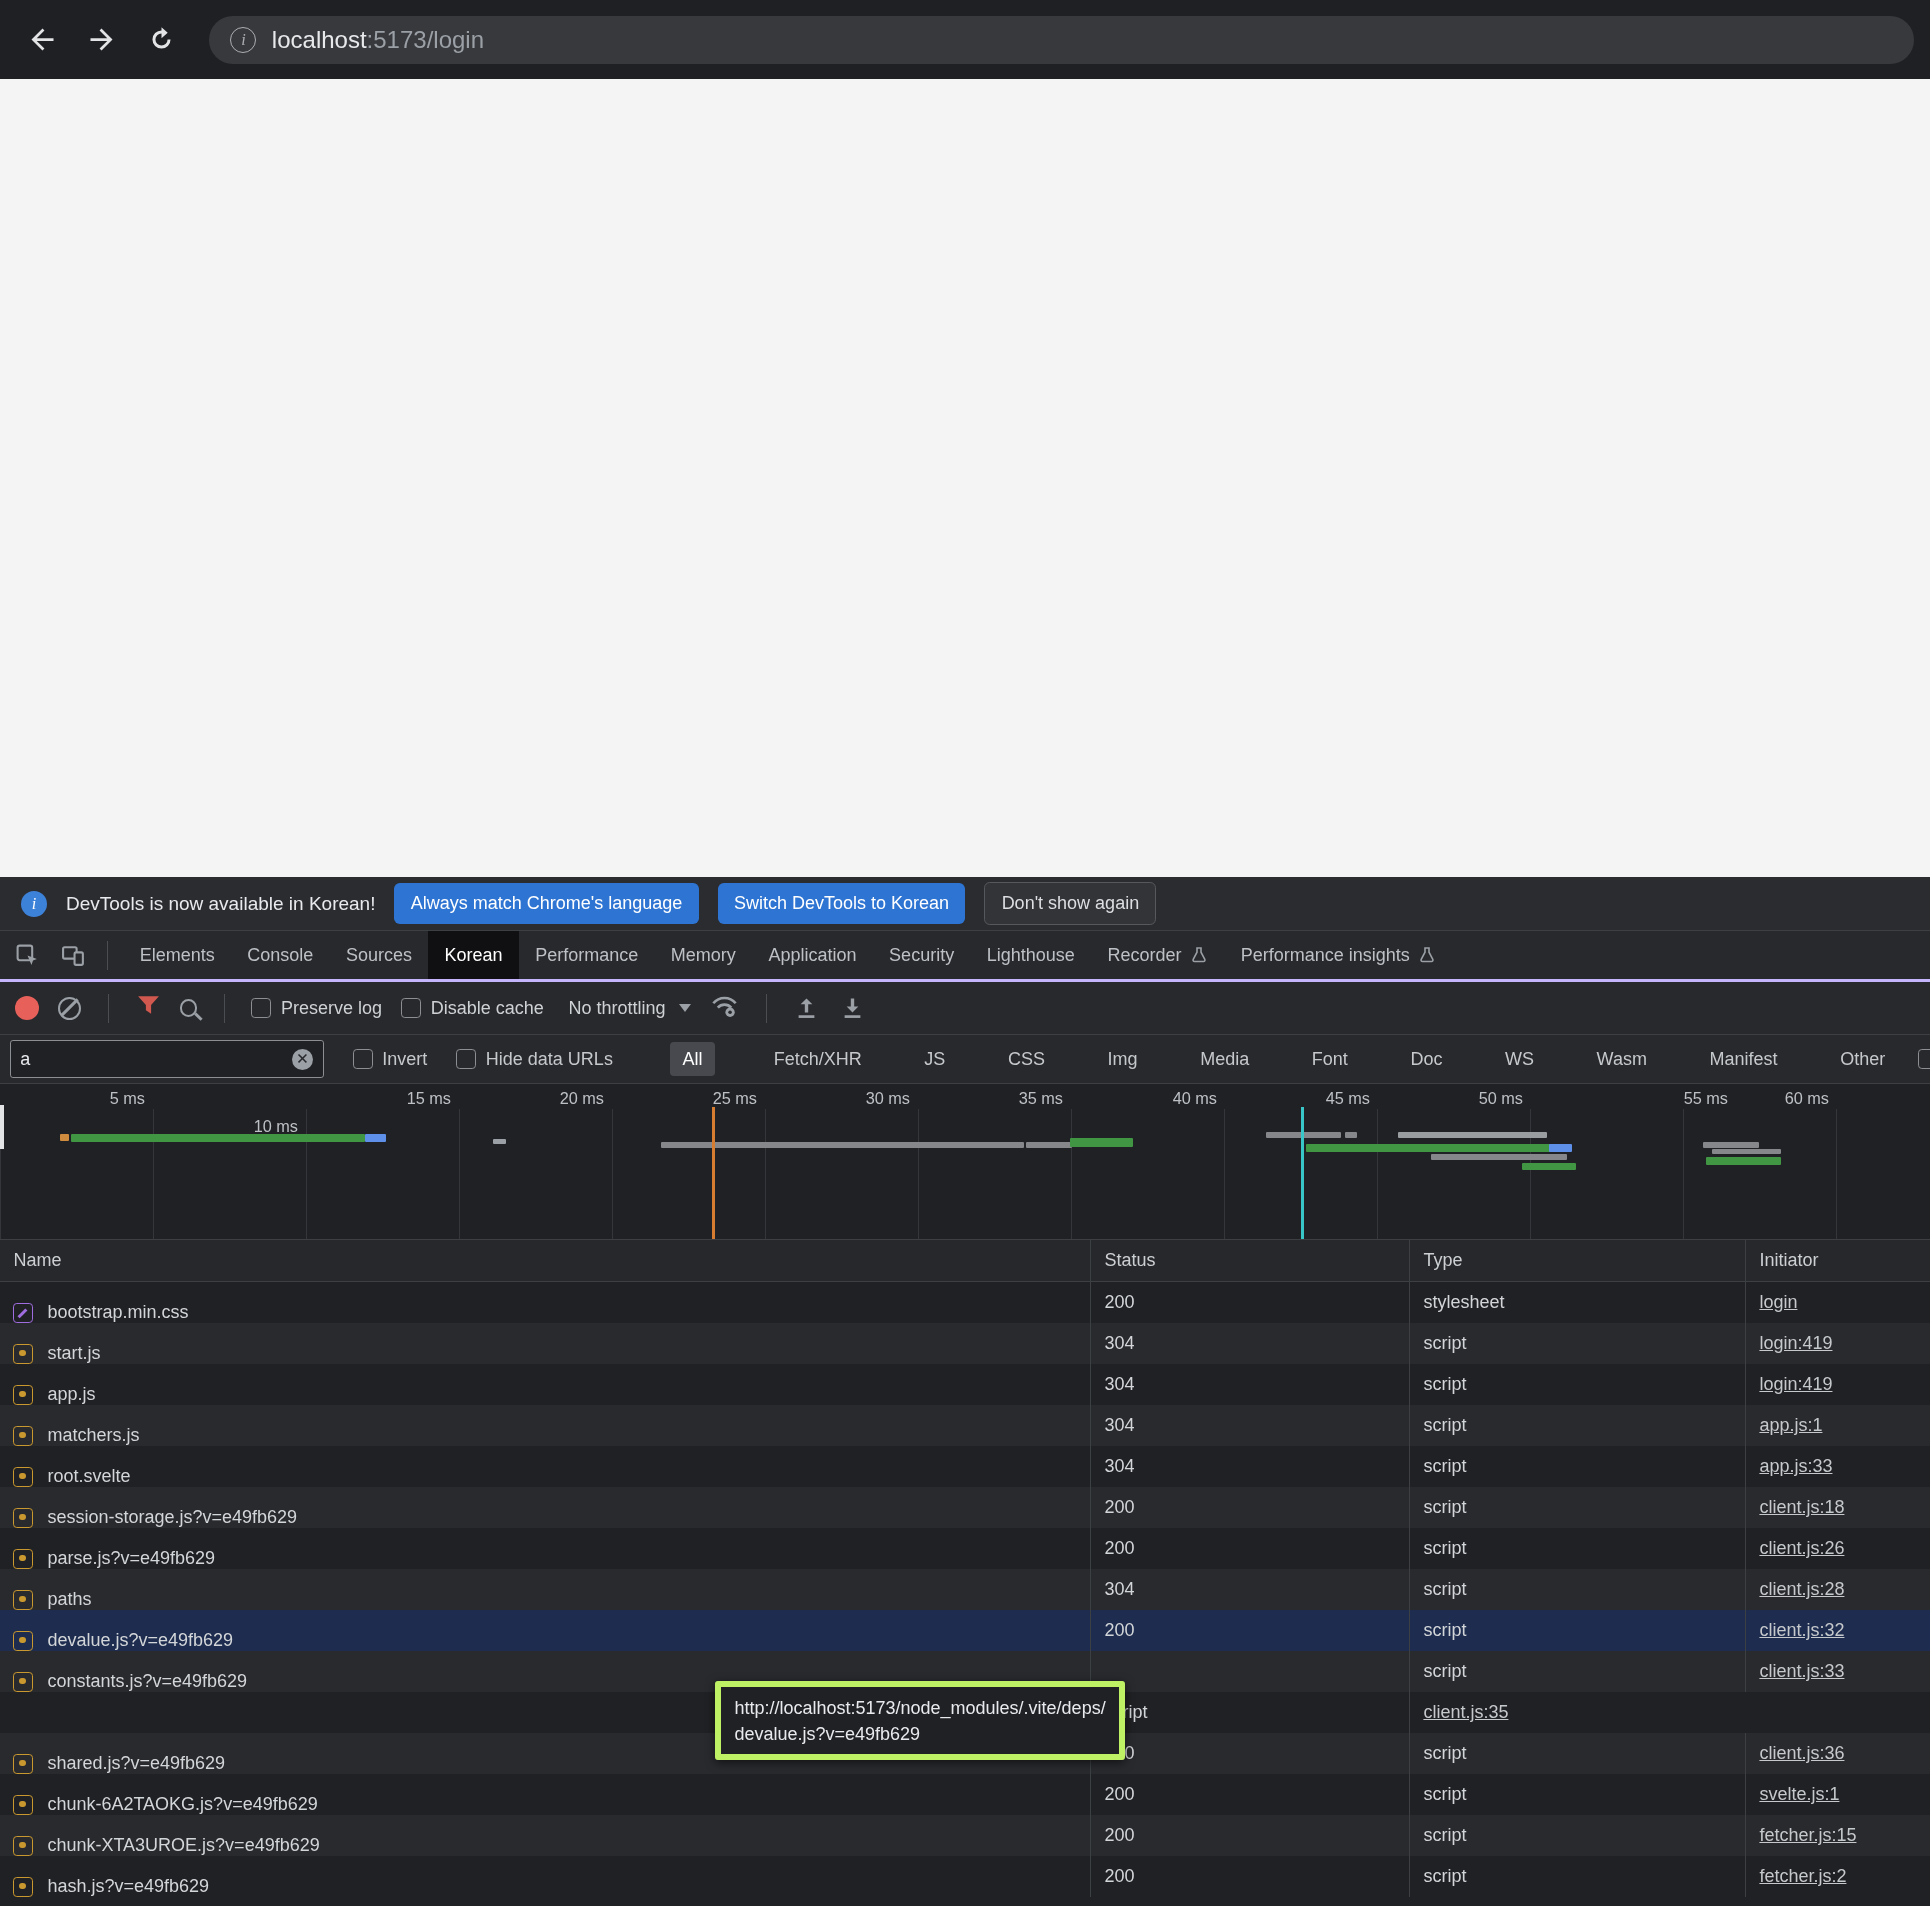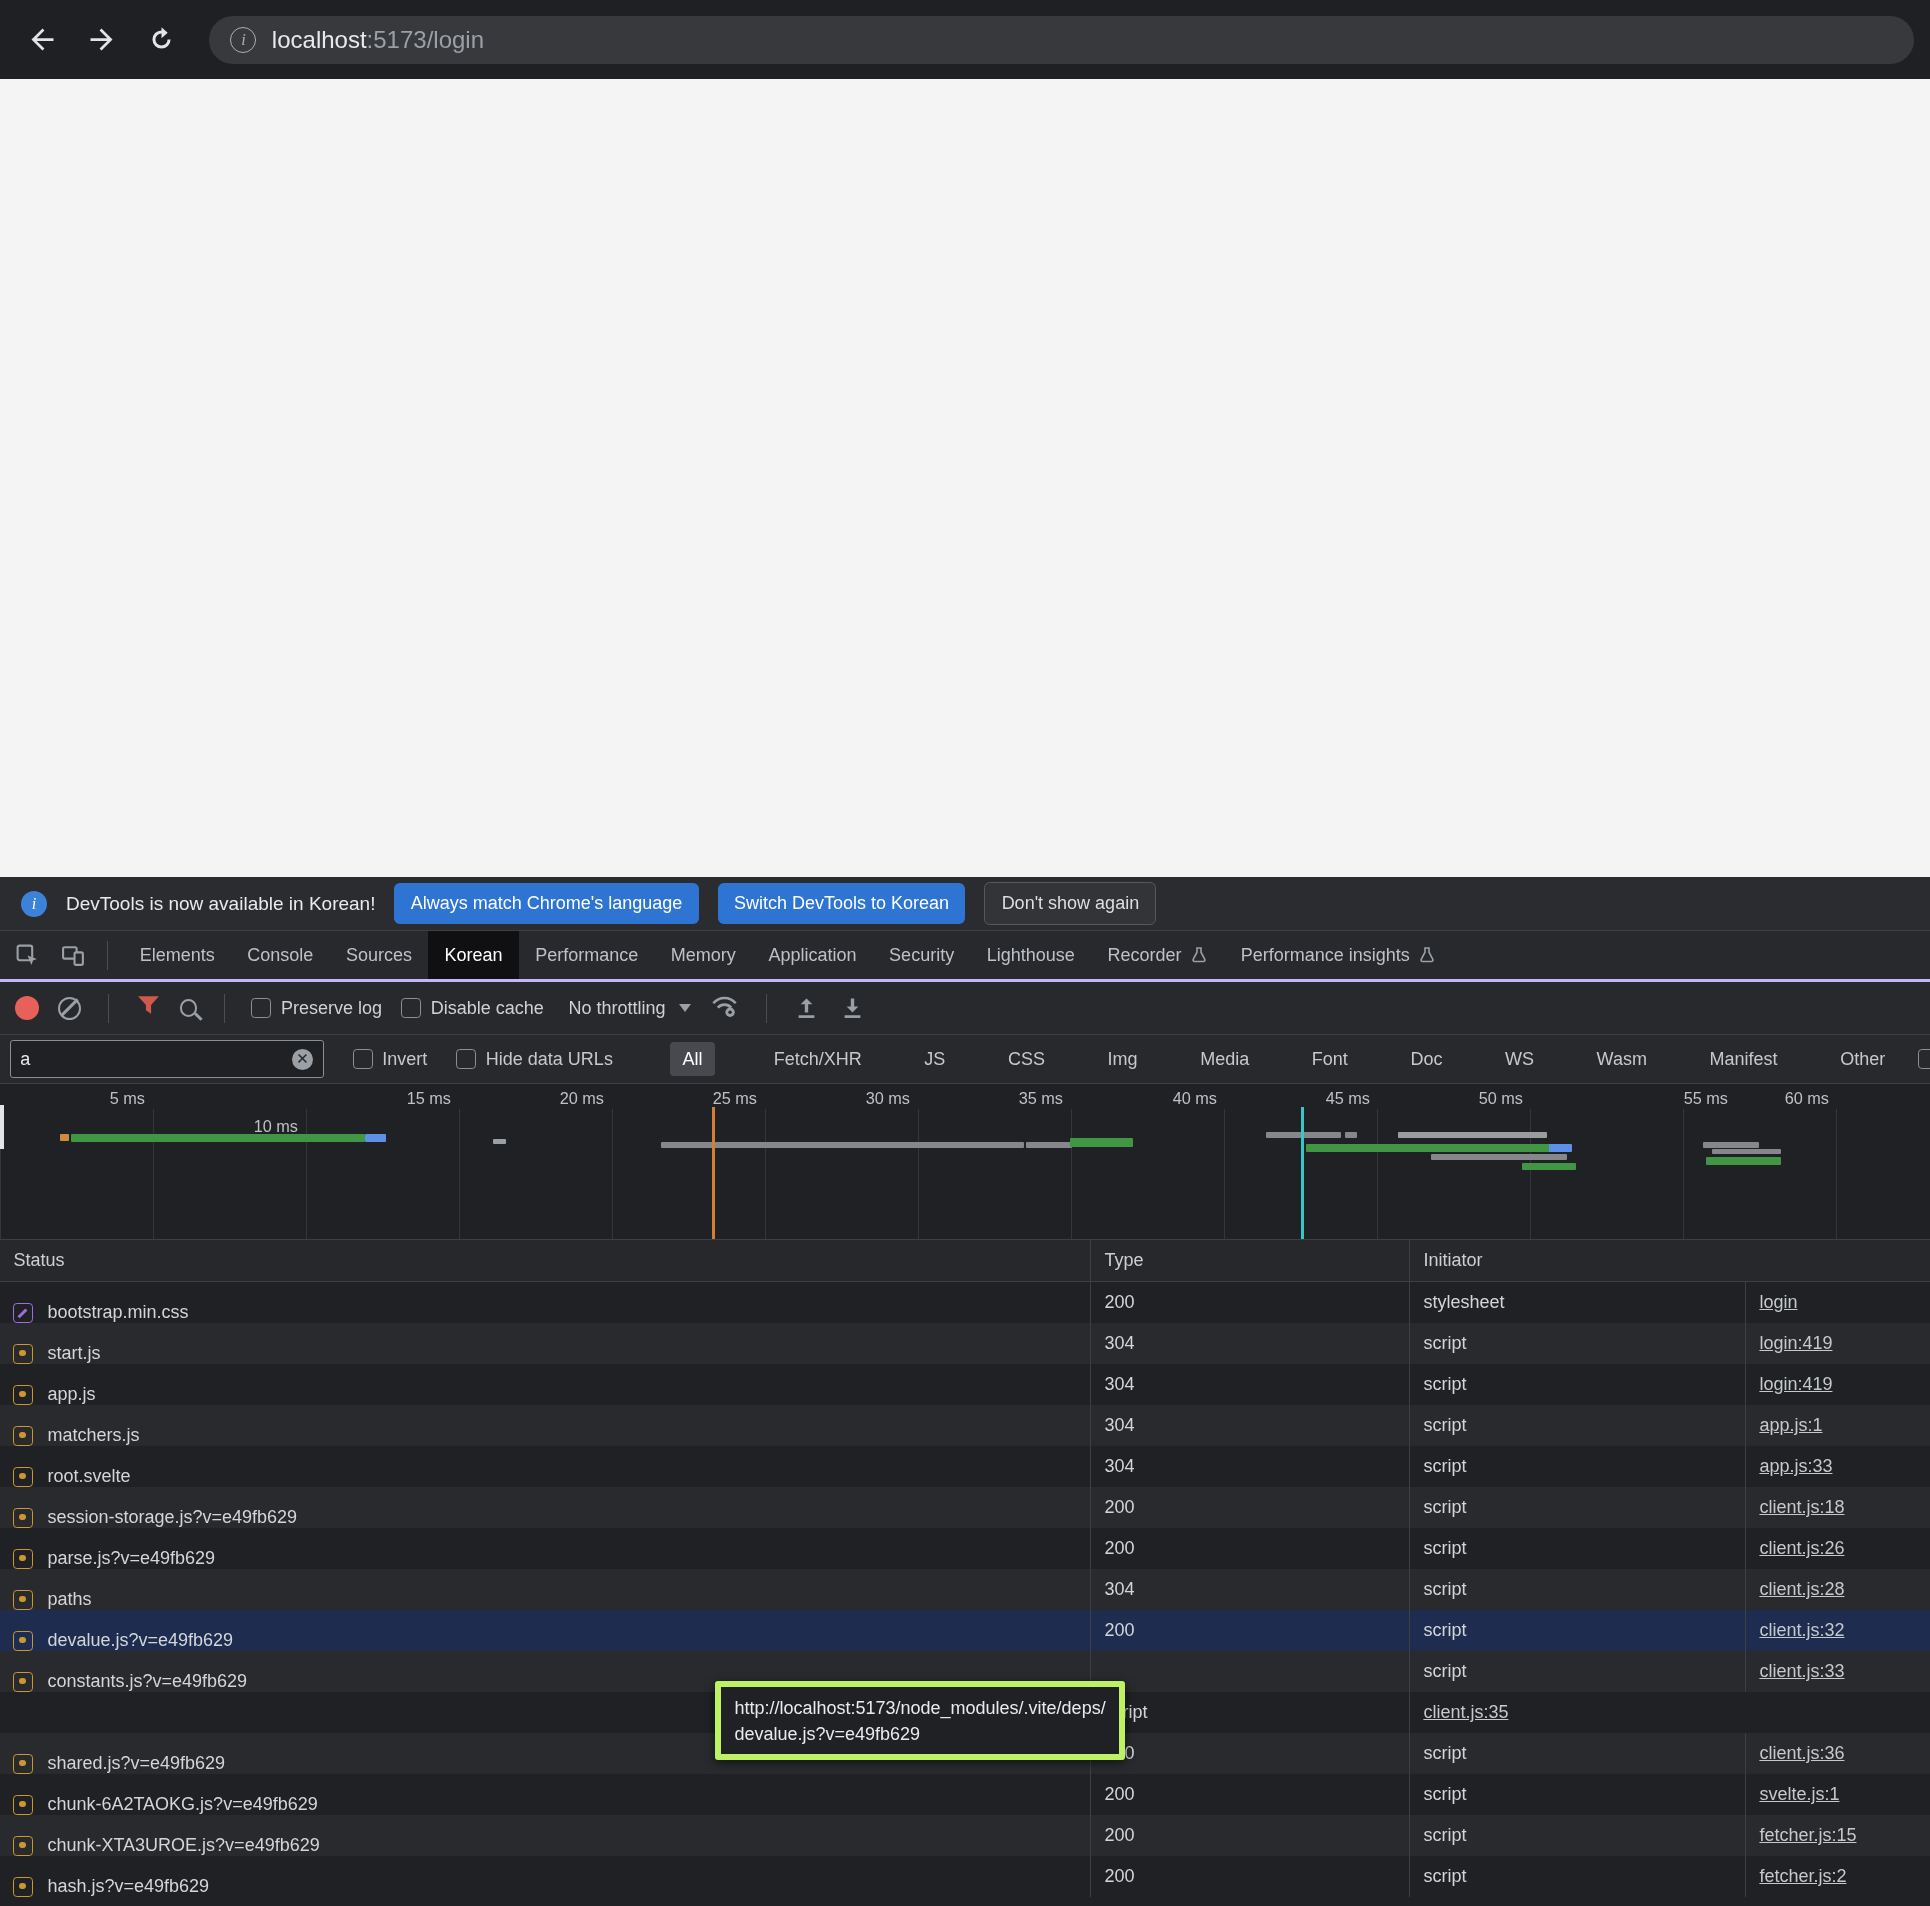--- a/index.html
+++ b/index.html
@@ -337,20 +337,21 @@
       <span class="wf-bar" style="left: 1522px; top: 79px; width: 54px; height: 6.7px; background: rgb(65, 150, 68);"></span>
       <span class="wf-bar" style="left: 1703px; top: 58px; width: 56px; height: 5.8px; background: rgb(133, 135, 138);"></span>
       <span class="wf-bar" style="left: 1712px; top: 65px; width: 69px; height: 4.8px; background: rgb(133, 135, 138);"></span>
       <span class="wf-bar" style="left: 1706px; top: 73px; width: 75px; height: 7.7px; background: rgb(65, 150, 68);"></span>
       <span class="wf-line" style="left: 712px; background: rgb(215, 125, 49);"></span>
       <span class="wf-line" style="left: 1301px; background: rgb(56, 198, 201);"></span>
     </div>
 
   <div class="nettable">
     <div class="thead">
+      <div class="tcell">Name</div>
       <div class="tcell">Status</div>
       <div class="tcell">Type</div>
       <div class="tcell last">Initiator</div>
     </div>
     <div>
         <div class="trow">
           <div class="tcell name-cell">
             <span class="file-icon stylesheet"></span>
             <span>bootstrap.min.css</span>
           </div>

